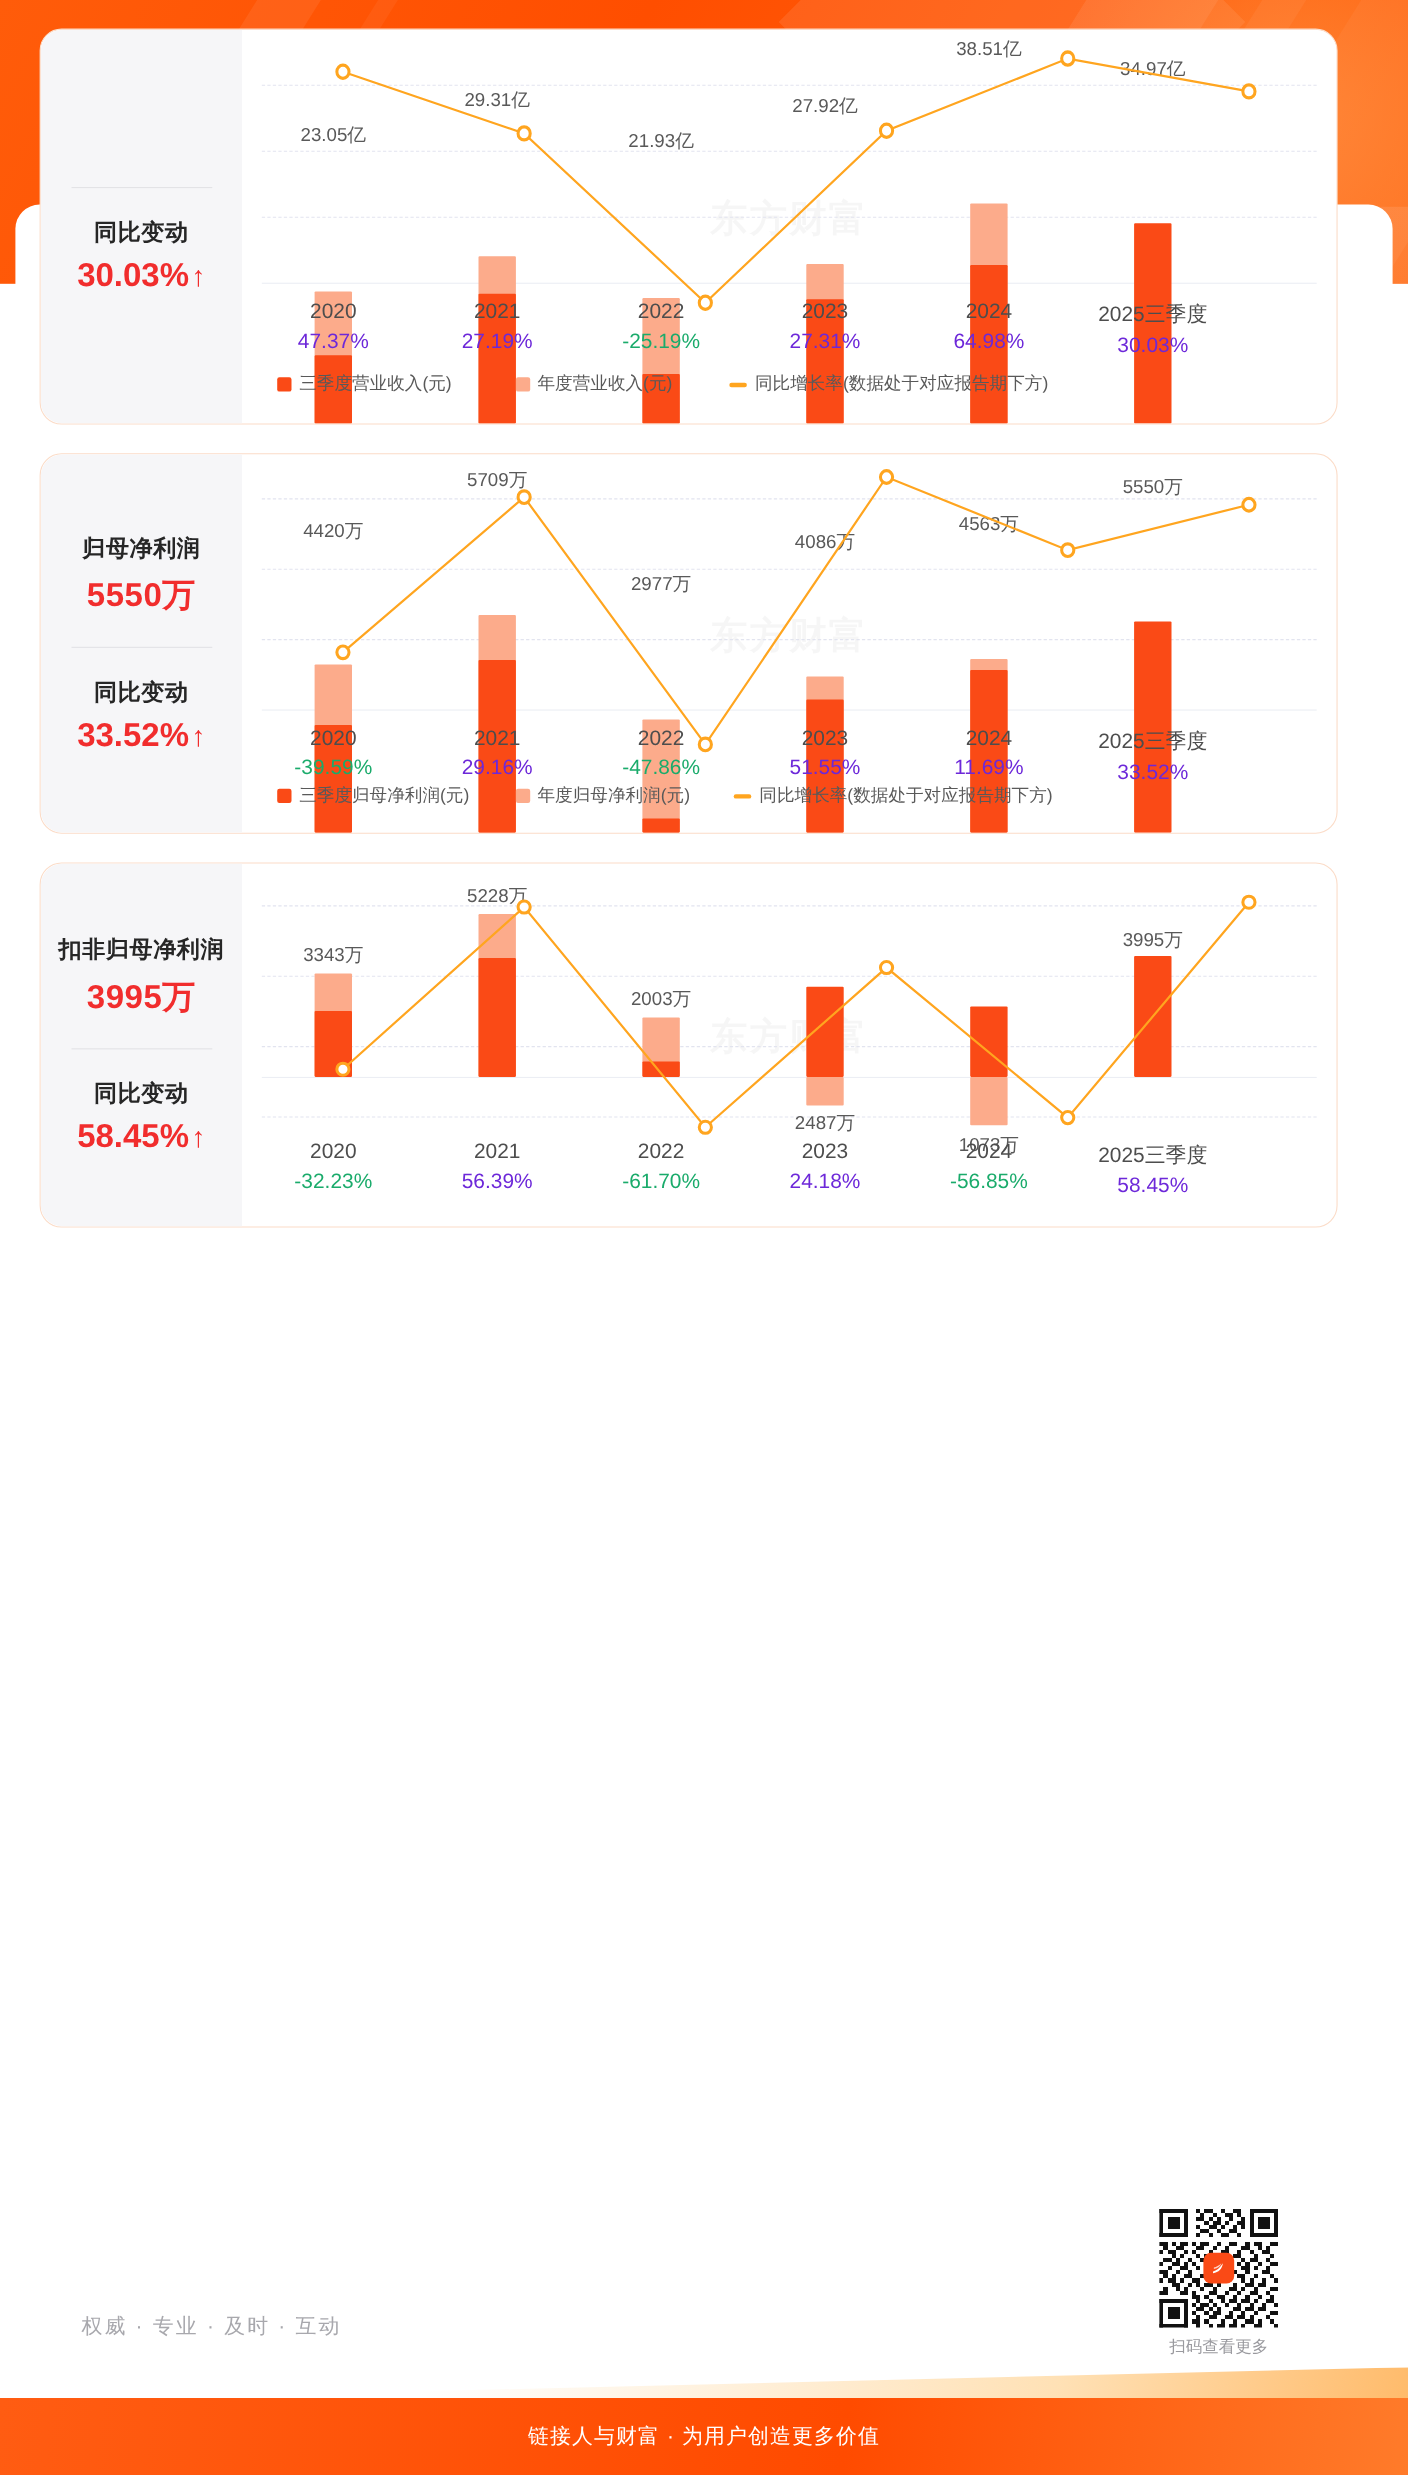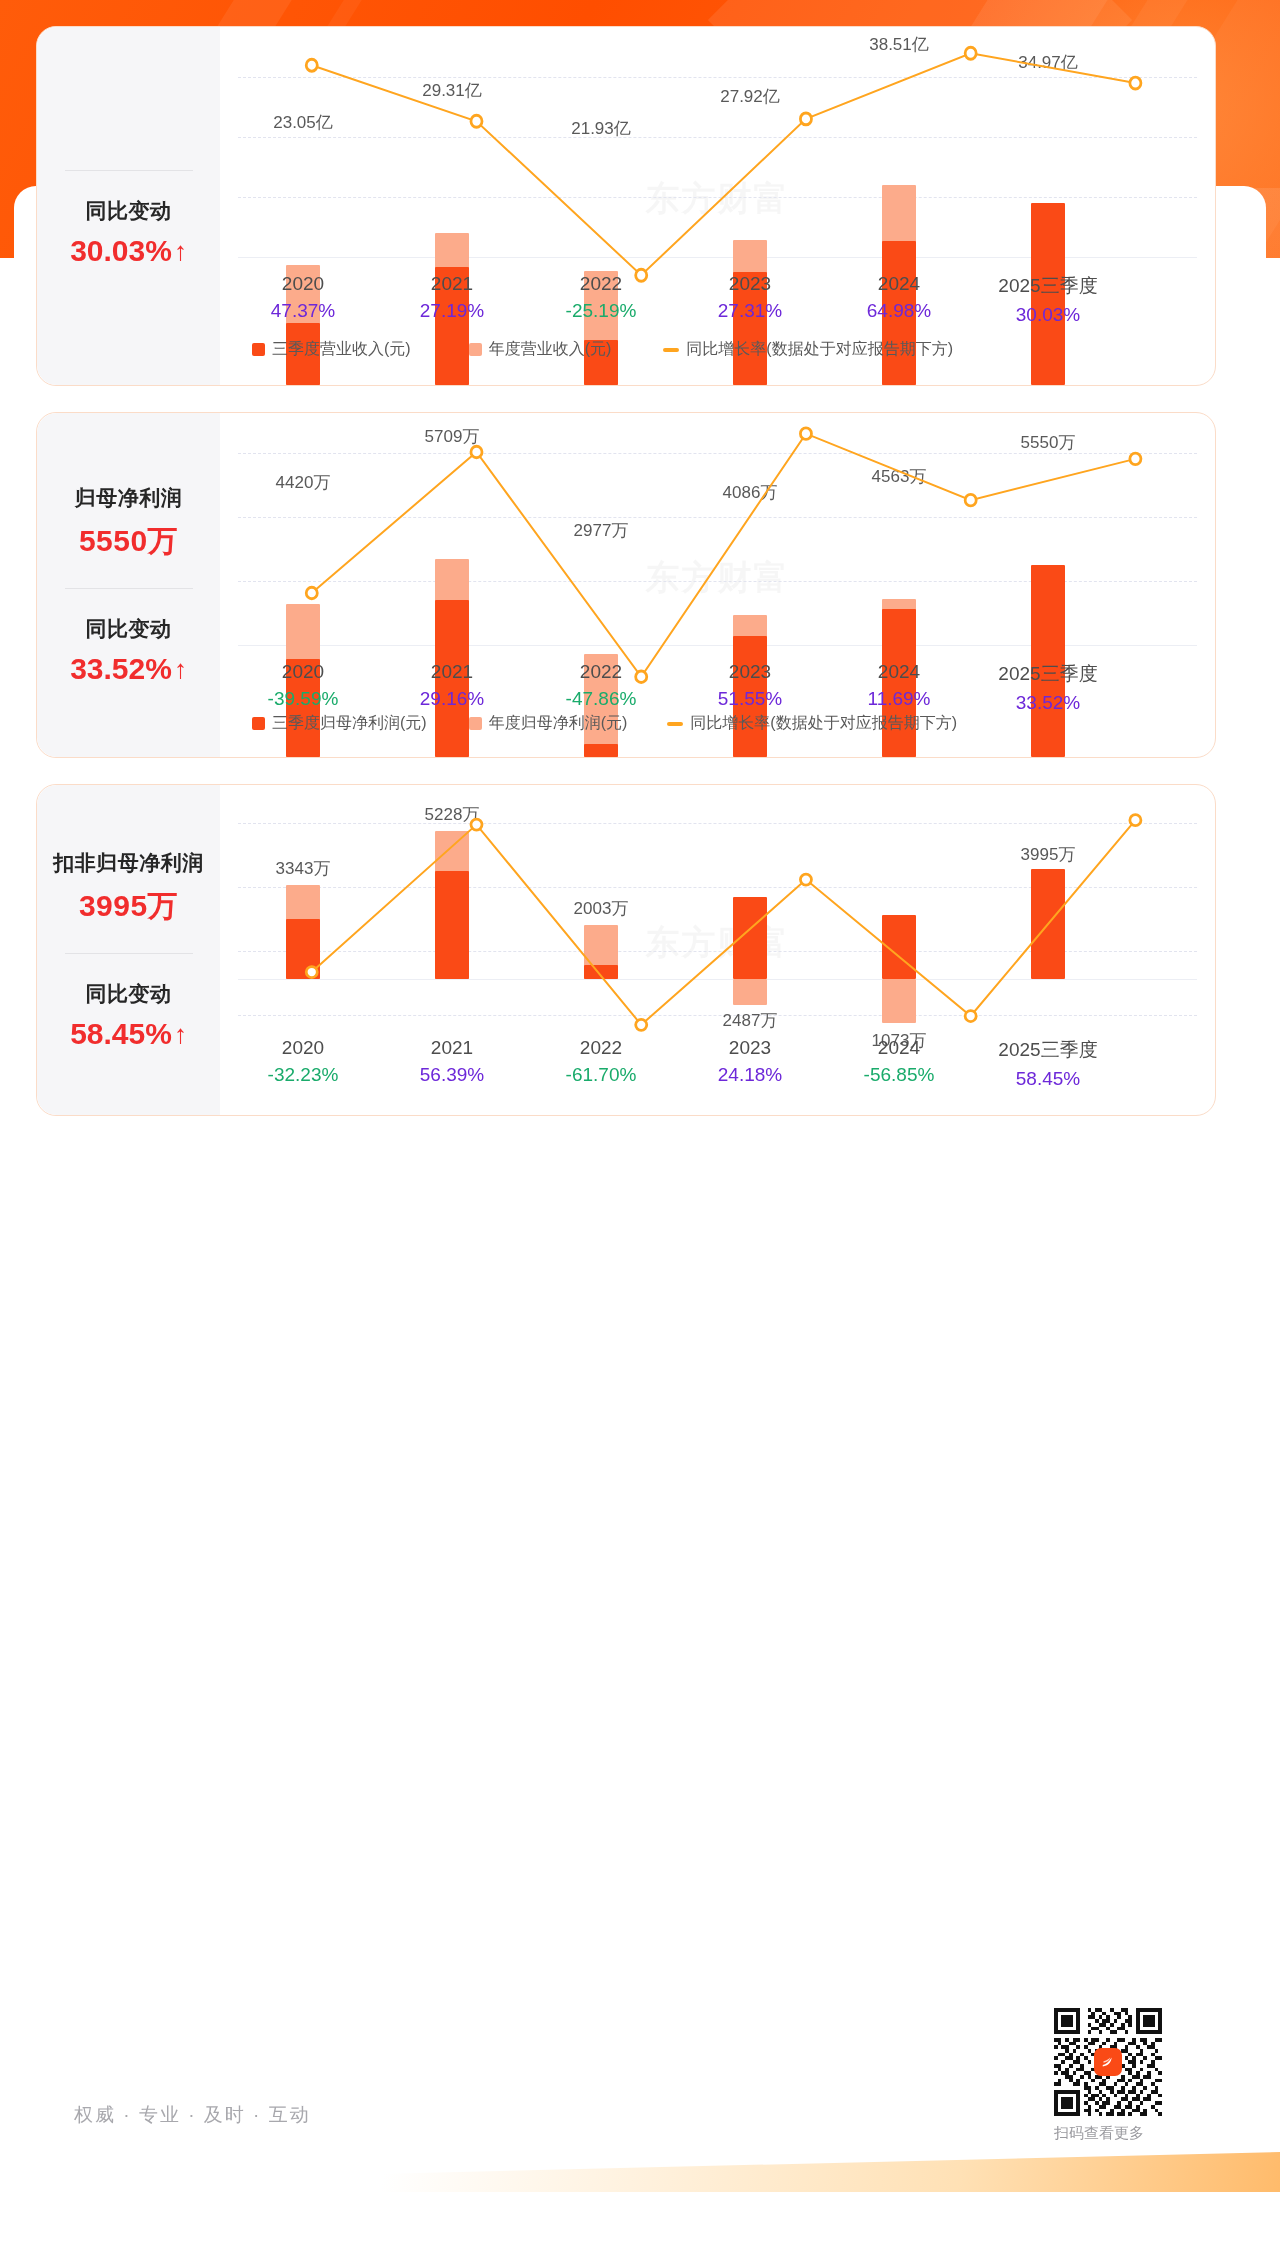--- a/index.html
+++ b/index.html
@@ -116,21 +116,21 @@
     display:flex;align-items:center;padding:0 6px 0 22px;gap:16px;background:#fff;
   }
   .app-name{font-size:22px;color:#333;}
   .pill-btn{
     background:#fa4a16;color:#fff;border-radius:26px;height:44px;
     display:flex;align-items:center;gap:7px;padding:0 20px;font-size:20px;
   }
   .tagline{
     position:absolute;left:74px;top:-28px;font-size:19px;color:#a8a8ad;letter-spacing:2px;
   }
-  .qr-wrap{position:absolute;right:118px;top:-122px;text-align:left;}
+  .qr-wrap{position:absolute;right:118px;top:-122px;text-align:center;}
   .qr{width:108px;height:108px;position:relative;background:#fff;}
   .qr-cap{font-size:15px;color:#9a9a9f;margin-top:8px;}
   .qr-logo{
     position:absolute;left:50%;top:50%;transform:translate(-50%,-50%);
     width:28px;height:28px;background:#fa4a16;border-radius:7px;
     display:flex;align-items:center;justify-content:center;
   }
   .bottom-bar{
     position:absolute;left:0;bottom:0;width:1280px;height:70px;
     background:linear-gradient(96deg,#ff5c12 0%,#ff4b00 60%,#ff7b2a 100%);
@@ -702,13 +702,16 @@
         <svg width="18" height="18" viewBox="0 0 24 24">
           <path d="M5 16c4-1 8-4 12-10-1 7-5 11-12 12z" fill="#fff"></path>
           <path d="M6 11c3-0.5 6-2 9-5-1 4-4 6-9 7z" fill="#fff" opacity=".75"></path>
         </svg>
       </span>
     </div>
     <div class="qr-cap">扫码查看更多</div>
   </div>
 
   <div class="bottom-swoosh"></div>
+  <div class="bottom-bar">
+    <span>链接人与财富 · 为用户创造更多价值</span>
+  </div>
 </div>
 
 </body></html>

